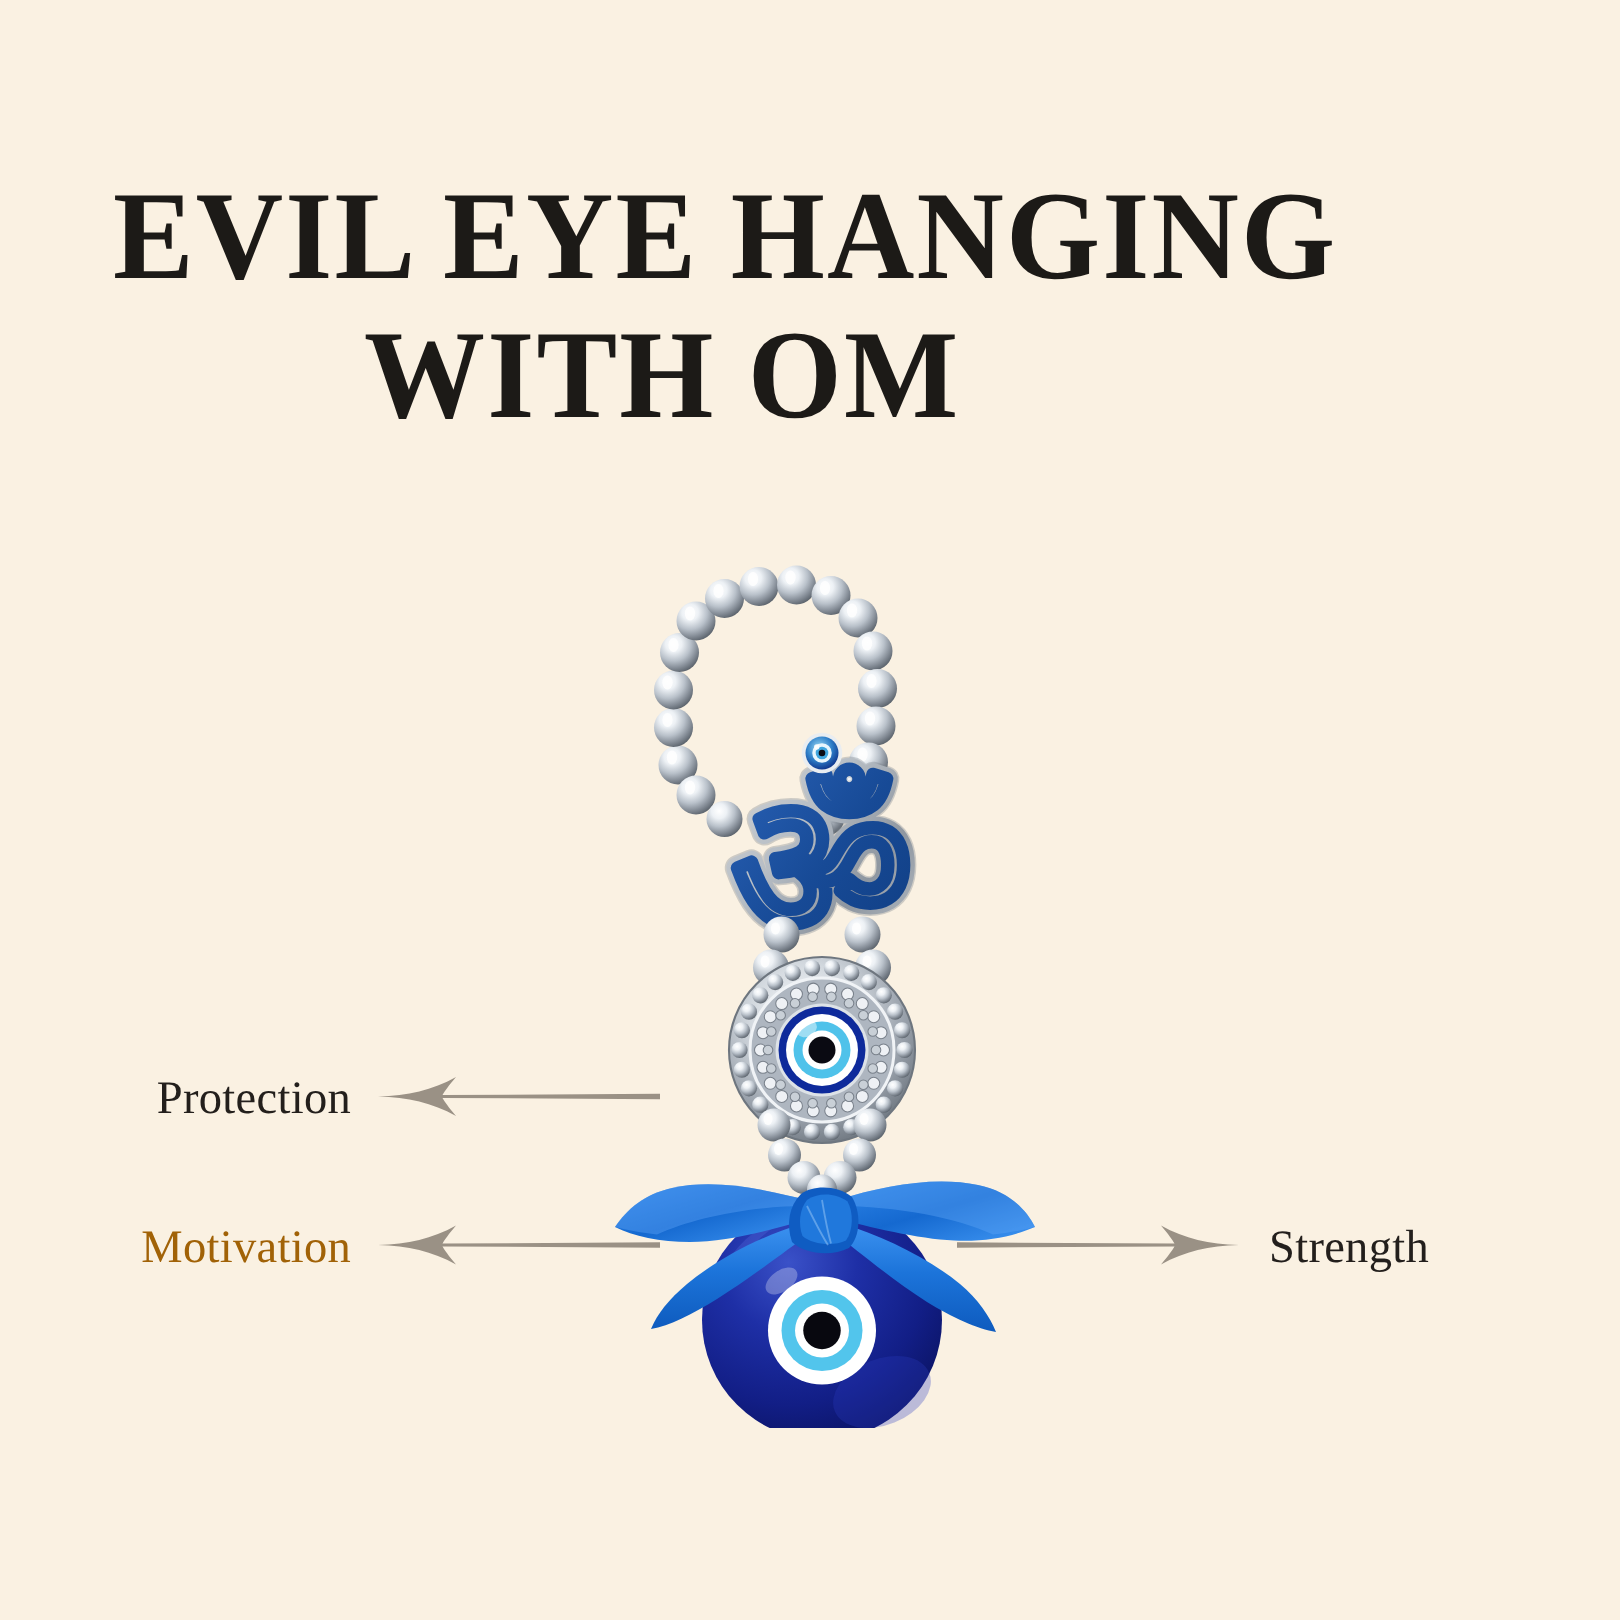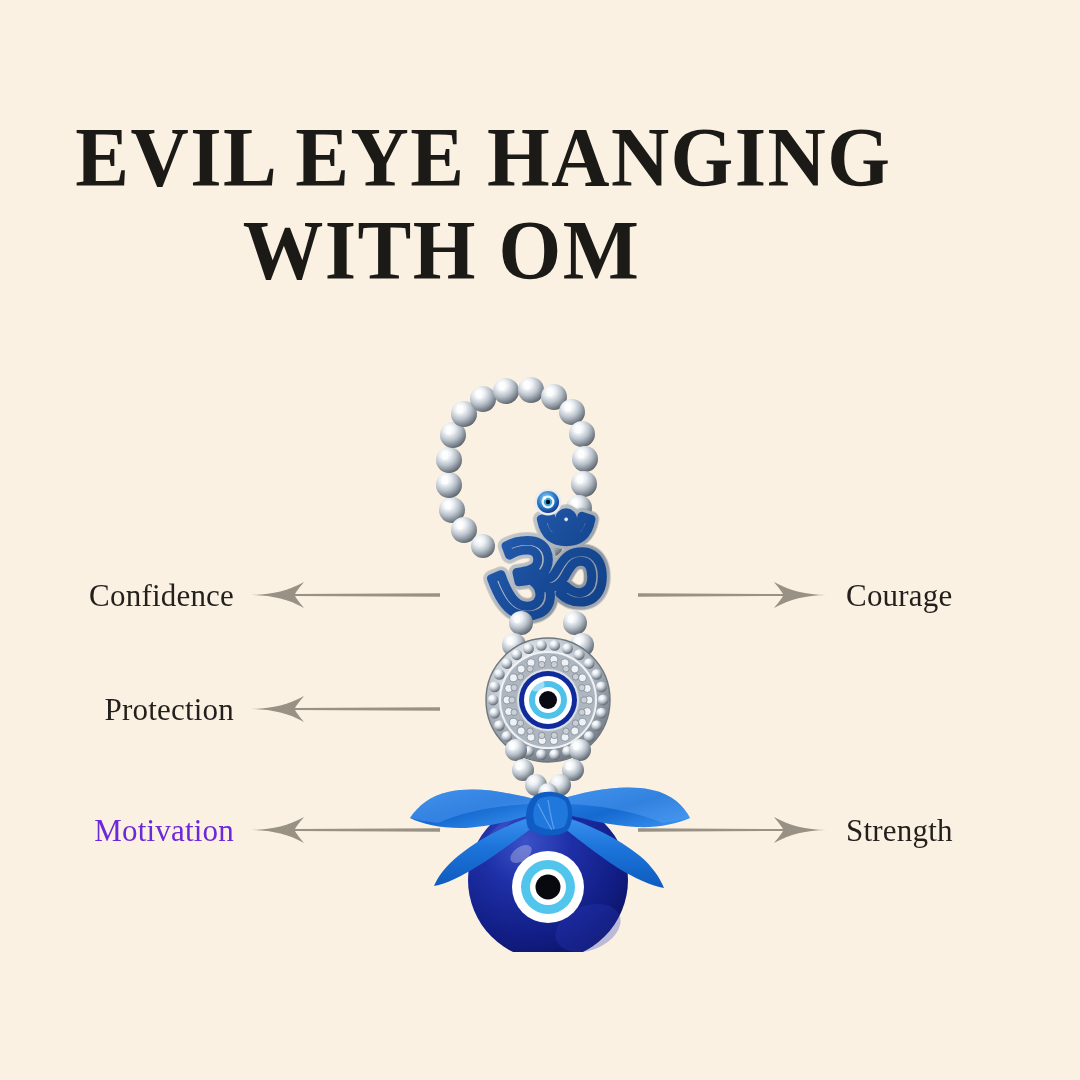--- a/index.html
+++ b/index.html
@@ -46,21 +46,21 @@
   
   .arrow-row {
     position:absolute;
     left:0; right:0;
     height:60px;
     display:flex;
     align-items:center;
     z-index:2;
   }
   .arrow-row.r1 { top:565px; }
-  .arrow-row.r2 { top:679px; }
+  .arrow-row.r2 { top:701px; }
   .arrow-row.r3 { top:800px; }
 
   .label {
     font-family:"Liberation Serif", serif;
     font-size:31px;
     color:#231F1C;
     letter-spacing:0.2px;
     line-height:1;
     white-space:nowrap;
   }
@@ -102,47 +102,33 @@
 </head>
 <body>
 
 <div id="stage" style="background: rgb(250, 241, 226);">
 
   <div id="title-block">
     <span class="title-line l1" style="color: rgb(28, 26, 23);">EVIL EYE HANGING</span>
     <span class="title-line l2" style="color: rgb(28, 26, 23);">WITH OM</span>
   </div>
 
-  <div class="arrow-row r1">
-    <div class="side-left">
-      <span class="label" style="color: rgb(35, 31, 28);">Confidence</span>
-      <svg class="arrow-svg arrow-left" width="190" height="44" viewBox="0 0 190 44">
-        <path d="M2,22 C22,21.4 38,18 54,9 C49,15 46.5,18.4 45,21 L190,20.2 L190,23.8 L45,23 C46.5,25.6 49,29 54,35 C38,26 22,22.6 2,22 Z" fill="#9A9185"></path>
-      </svg>
-    </div>
-    <div class="side-right">
-      <svg class="arrow-svg arrow-right" width="190" height="44" viewBox="0 0 190 44">
-        <path d="M188,22 C168,21.4 152,18 136,9 C141,15 143.5,18.4 145,21 L0,20.2 L0,23.8 L145,23 C143.5,25.6 141,29 136,35 C152,26 168,22.6 188,22 Z" fill="#9A9185"></path>
-      </svg>
-      <span class="label" style="color: rgb(35, 31, 28);">Courage</span>
-    </div>
-  </div>
 
   <div class="arrow-row r2">
     <div class="side-left">
       <span class="label" style="color: rgb(35, 31, 28);">Protection</span>
       <svg class="arrow-svg arrow-left" width="190" height="44" viewBox="0 0 190 44">
         <path d="M2,22 C22,21.4 38,18 54,9 C49,15 46.5,18.4 45,21 L190,20.2 L190,23.8 L45,23 C46.5,25.6 49,29 54,35 C38,26 22,22.6 2,22 Z" fill="#9A9185"></path>
       </svg>
     </div>
   </div>
 
   <div class="arrow-row r3">
     <div class="side-left">
-      <span class="label" style="color: #6d28d9;">Motivation</span>
+      <span class="label" style="color: #a16207;">Motivation</span>
       <svg class="arrow-svg arrow-left" width="190" height="44" viewBox="0 0 190 44">
         <path d="M2,22 C22,21.4 38,18 54,9 C49,15 46.5,18.4 45,21 L190,20.2 L190,23.8 L45,23 C46.5,25.6 49,29 54,35 C38,26 22,22.6 2,22 Z" fill="#9A9185"></path>
       </svg>
     </div>
     <div class="side-right">
       <svg class="arrow-svg arrow-right" width="190" height="44" viewBox="0 0 190 44">
         <path d="M188,22 C168,21.4 152,18 136,9 C141,15 143.5,18.4 145,21 L0,20.2 L0,23.8 L145,23 C143.5,25.6 141,29 136,35 C152,26 168,22.6 188,22 Z" fill="#9A9185"></path>
       </svg>
       <span class="label" style="color: rgb(35, 31, 28); text-align: center;">Strength</span>
     </div>

